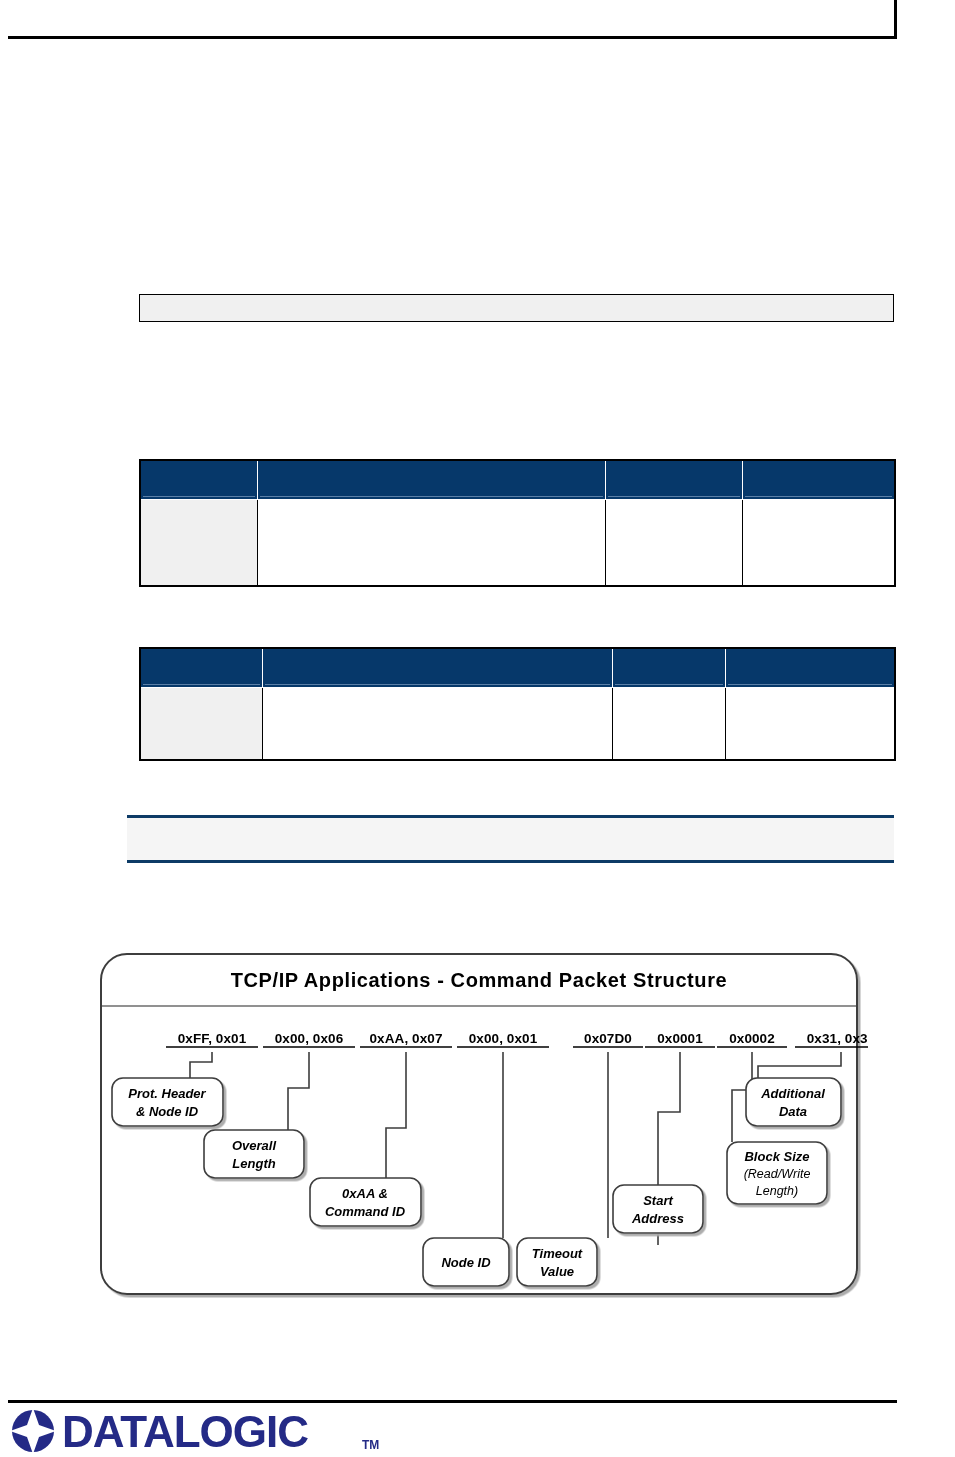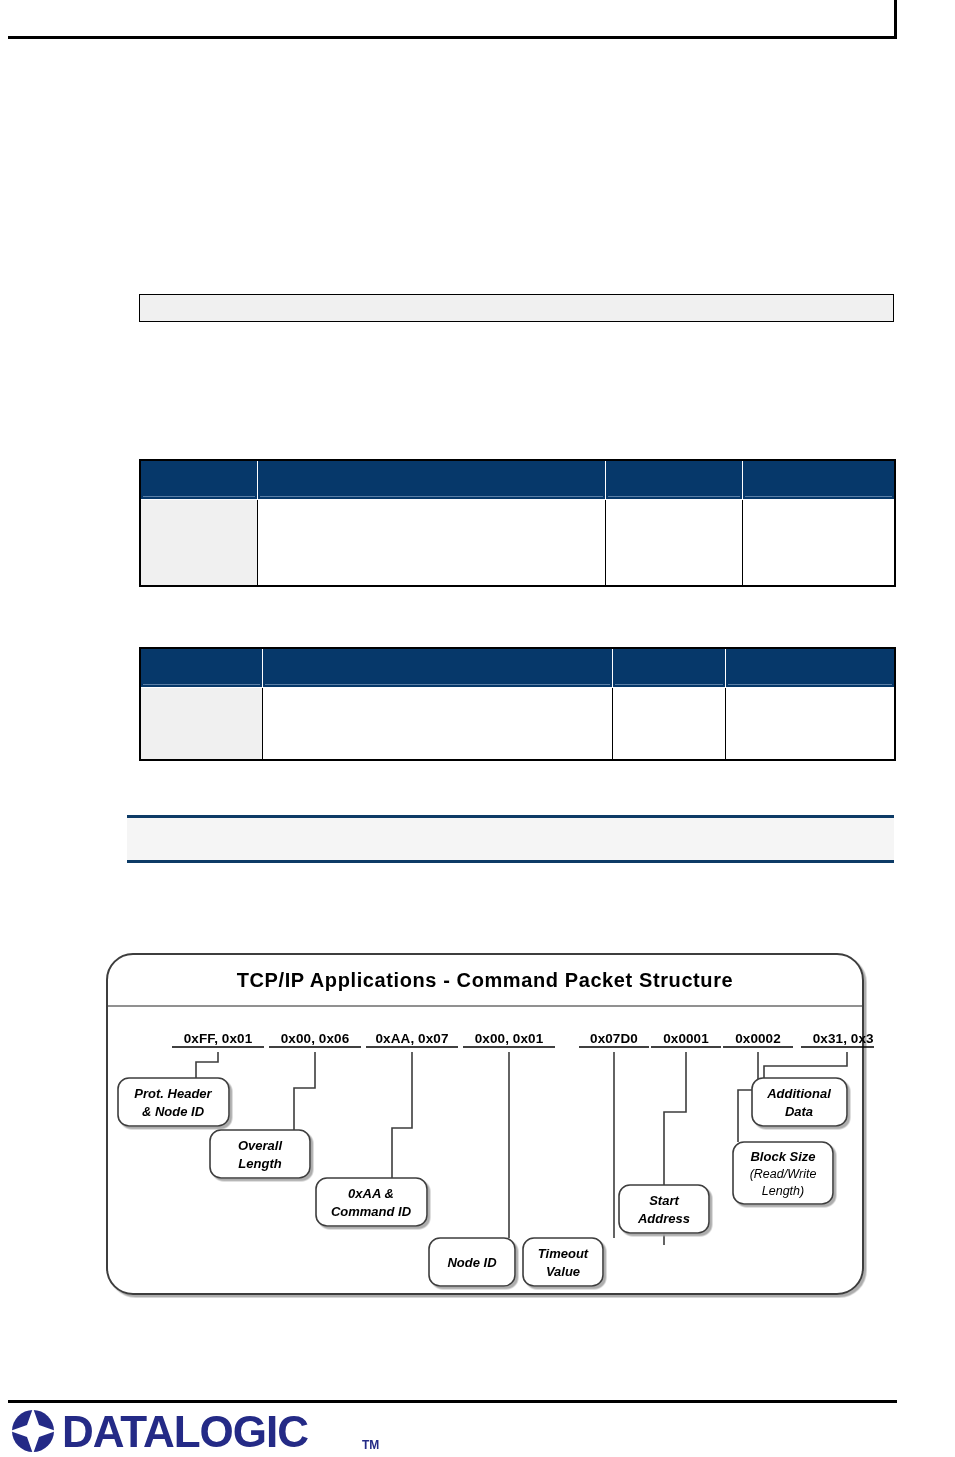--- a/index.html
+++ b/index.html
@@ -90,21 +90,21 @@
     width: 767px; height: 48px;
     background: #f5f5f5;
     border-top: 3px solid #0d3b66;
     border-bottom: 3px solid #0d3b66;
     box-sizing: border-box;
   }
 
   
   #figure {
     position: absolute;
-    left: 104px; top: 950px;
+    left: 98px; top: 950px;
     width: 770px; height: 355px;
   }
   #figure svg { display: block; }
 
   .fig-title {
     font-family: "Liberation Sans", sans-serif;
     font-weight: bold;
     font-size: 20px;
     letter-spacing: 0.6px;
   }

